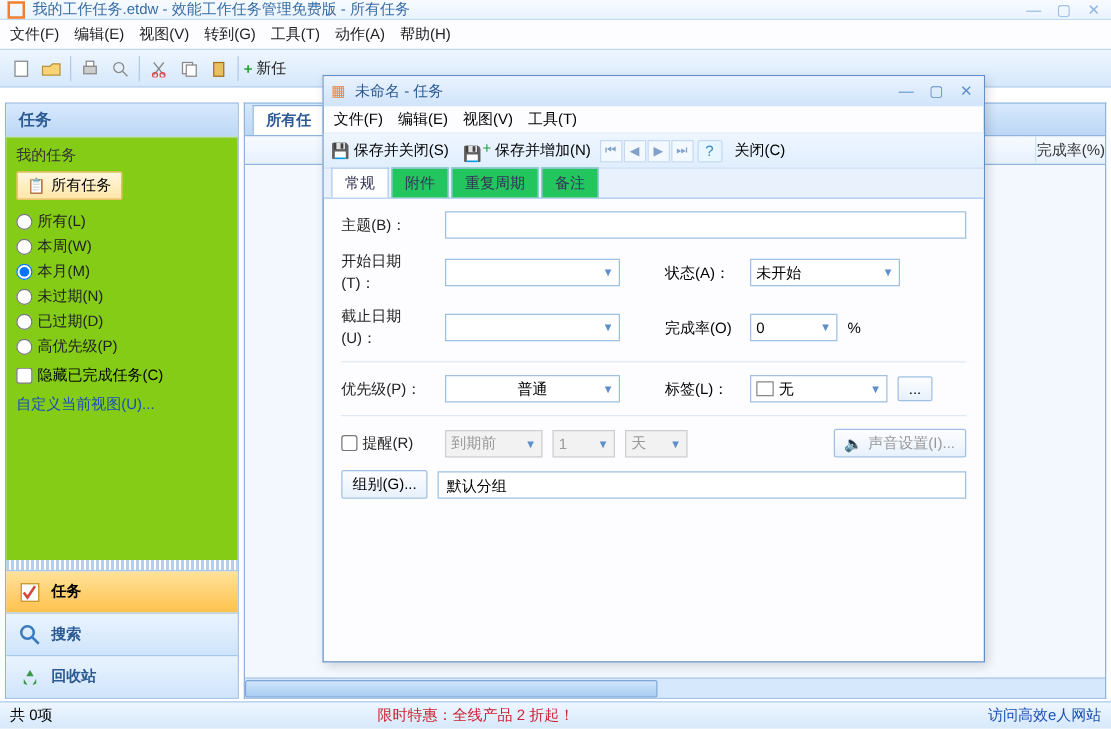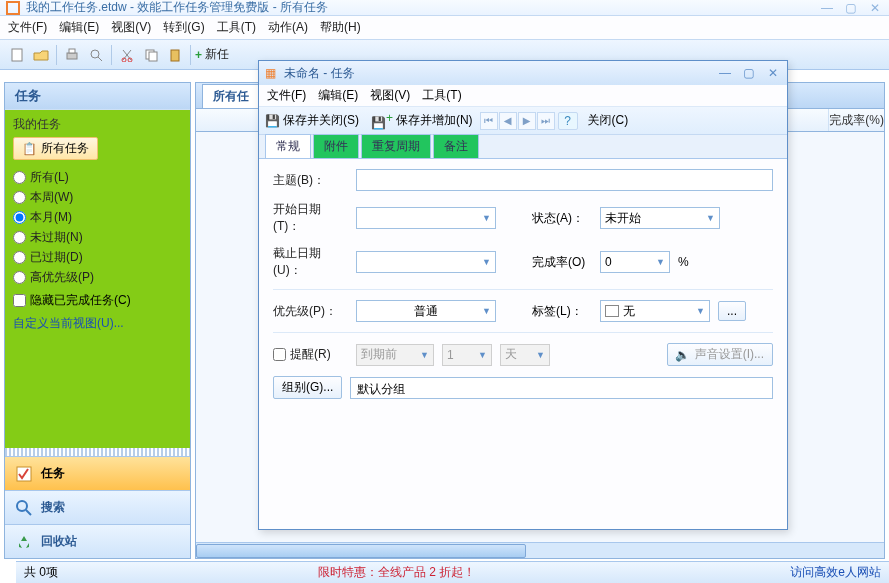--- a/index.html
+++ b/index.html
@@ -30,21 +30,21 @@
 .nv-search, .nv-recycle { background: linear-gradient(#eaf4ff,#cfe4fb); color: #2c5a93; font-weight: bold; }
 .nav-icon { width: 18px; height: 18px; display: flex; align-items: center; justify-content: center; }
 .main { flex: 1; margin-left: 4px; display: flex; flex-direction: column; }
 .tabstrip { height: 26px; background: linear-gradient(#d7e9fd,#bcd7f5); border: 1px solid #8fb4de; border-bottom: none; display: flex; align-items: end; padding-left: 6px; }
 .tab { background: #fff; border: 1px solid #8fb4de; border-bottom: none; padding: 3px 10px; font-weight: bold; color: #2c5a93; }
 .grid-head { height: 24px; background: linear-gradient(#f7fbff,#e6f1fd); border: 1px solid #8fb4de; display: flex; justify-content: flex-end; }
 .col { border-left: 1px solid #cfe1f5; padding: 3px 0; color: #333; }
 .grid-body { flex: 1; border: 1px solid #8fb4de; border-top: none; background: #f3f8fe; position: relative; }
 .hscroll { position: absolute; left: 0; right: 0; bottom: 0; height: 16px; background: #d6e8fb; border-top: 1px solid #a8c7ec; }
 .hscroll .thumb { position: absolute; left: 0; top: 1px; height: 14px; width: 48%; background: linear-gradient(#cfe4fb,#a8cdf2); border: 1px solid #7fa8d8; border-radius: 2px; }
-.statusbar { position: absolute; left: 16px; right: 0; bottom: 0; height: 22px; background: linear-gradient(#eef6ff,#d6e8fb); border-top: 1px solid #a8c7ec; display: flex; align-items: center; padding: 0 8px; }
+.statusbar { position: absolute; left: 0; right: 0; bottom: 0; height: 22px; background: linear-gradient(#eef6ff,#d6e8fb); border-top: 1px solid #a8c7ec; display: flex; align-items: center; padding: 0 8px; }
 .statusbar .promo { margin-left: 260px; color: #c23; }
 .statusbar .rlink { margin-left: auto; color: #1a4fb5; }
 
 .dialog { position: absolute; left: 258px; top: 60px; width: 530px; height: 470px; background: #fdfdff; border: 1px solid #5f8fc9; box-shadow: 2px 3px 8px rgba(0,0,0,0.15); display: flex; flex-direction: column; }
 .dlg-title { height: 24px; background: linear-gradient(#eaf3ff,#d0e4fa); display: flex; align-items: center; padding: 0 6px; }
 .dlg-title .dicon { width: 14px; height: 14px; margin-right: 5px; color: #f08030; }
 .dlg-title .t { color: #2c5a93; }
 .dlg-title .ctrls { margin-left: auto; display: flex; gap: 8px; color: #5f8fc9; }
 .dlg-menu { height: 22px; display: flex; align-items: center; gap: 12px; padding: 0 8px; border-bottom: 1px solid #dce9f8; }
 .dlg-tools { height: 28px; background: linear-gradient(#eef6ff,#e0eefd); border-bottom: 1px solid #c4d9f2; display: flex; align-items: center; padding: 0 6px; gap: 3px; }

